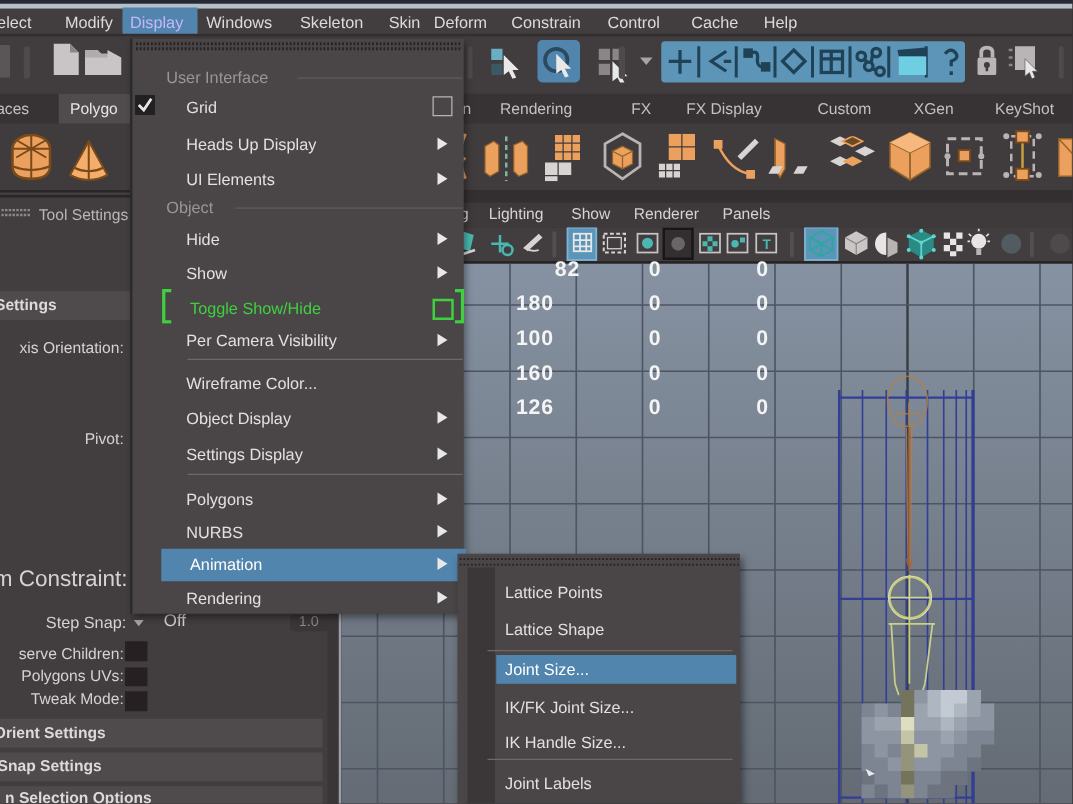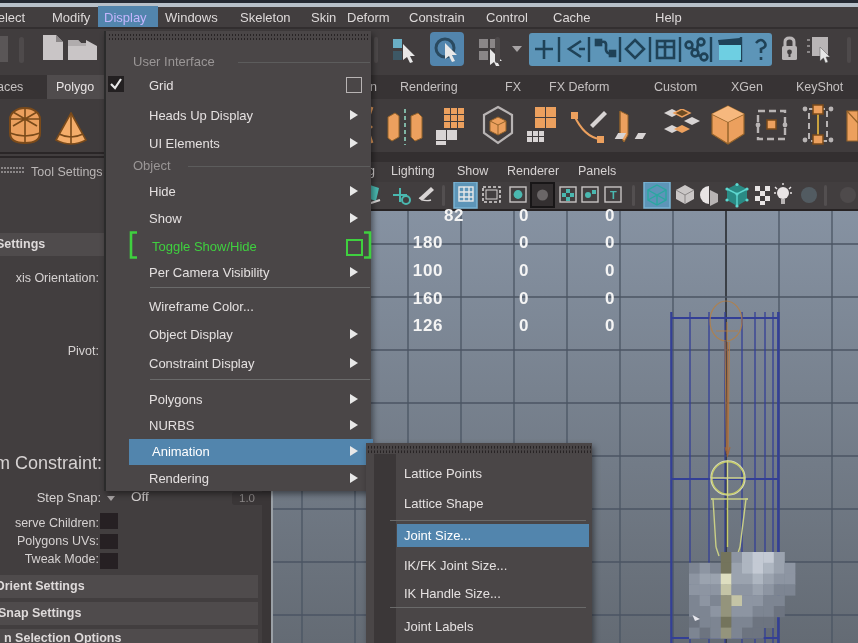--- a/index.html
+++ b/index.html
@@ -22,21 +22,21 @@
   <span class="abs" style="left:52px;top:3px;">Modify</span>
   <span class="abs" style="left:98px;top:-1px;width:60px;height:25px;background:#5285ad;"></span>
   <span class="abs" style="left:104px;top:3px;color:#c4b5fd;">Display</span>
   <span class="abs" style="left:165px;top:3px;">Windows</span>
   <span class="abs" style="left:240px;top:3px;">Skeleton</span>
   <span class="abs" style="left:311px;top:3px;">Skin</span>
   <span class="abs" style="left:347px;top:3px;">Deform</span>
   <span class="abs" style="left:409px;top:3px;">Constrain</span>
   <span class="abs" style="left:486px;top:3px;">Control</span>
   <span class="abs" style="left:553px;top:3px;">Cache</span>
-  <span class="abs" style="left:611px;top:3px;margin-left:44px;">Help</span>
+  <span class="abs" style="left:611px;top:3px;">Help</span>
 </div>
 
 <div class="abs" style="left:0;top:28px;width:858px;height:47px;background:#413d3e;"></div>
 <div class="abs" style="left:0;top:27px;width:858px;height:2px;background:#332f30;"></div>
 <div id="toolbar" class="abs" style="left:0;top:28px;width:858px;height:47px;">
 
   <div class="abs" style="left:0;top:8px;width:8px;height:26px;background:#5a5657;"></div>
 
   <div class="abs" style="left:19px;top:9px;width:5px;height:26px;background:#4e4a4b;border-radius:3px;"></div>
 
@@ -122,21 +122,21 @@
 </div>
 
 <div class="abs" style="left:0;top:75px;width:858px;height:24px;background:#373334;"></div>
 <div class="abs" style="left:47px;top:75px;width:57px;height:24px;background:#504c4d;"></div>
 <div id="tabs" class="abs" style="left:0;top:75px;width:858px;height:24px;font-size:12.5px;color:#c4c0c0;">
   <span class="abs" style="left:-26px;top:5px;">Surfaces</span>
   <span class="abs" style="left:56px;top:5px;color:#e8e4e4;">Polygo</span>
   <span class="abs" style="left:370px;top:5px;">n</span>
   <span class="abs" style="left:400px;top:5px;">Rendering</span>
   <span class="abs" style="left:505px;top:5px;">FX</span>
-  <span class="abs" style="left:549px;top:5px;">FX Deform</span>
+  <span class="abs" style="left:549px;top:5px;">FX Display</span>
   <span class="abs" style="left:654px;top:5px;">Custom</span>
   <span class="abs" style="left:731px;top:5px;">XGen</span>
   <span class="abs" style="left:796px;top:5px;">KeyShot</span>
 </div>
 
 <div class="abs" style="left:0;top:99px;width:858px;height:53px;background:#403c3d;"></div>
 <div id="shelf" class="abs" style="left:0;top:99px;width:858px;height:53px;">
 
   <svg class="abs" style="left:8px;top:8px;" width="34" height="38" viewBox="0 0 34 38">
     <ellipse cx="17" cy="12" rx="15" ry="11" fill="#eca05e" stroke="#7a4a1a" stroke-width="2"></ellipse>
@@ -606,21 +606,21 @@
         <path d="M9 1.5 L3 1.5 L3 26.5 L9 26.5" stroke="#3fd03f" stroke-width="2.6" fill="none"></path>
       </svg>
     <svg class="abs" style="left:257px;top:200px;" width="10" height="28" viewBox="0 0 10 28">
         <path d="M1 1.5 L7 1.5 L7 26.5 L1 26.5" stroke="#3fd03f" stroke-width="2.6" fill="none"></path>
       </svg>
     <div class="abs" style="left:240px;top:208px;width:13px;height:13px;border:2px solid #3fd03f;"></div>
     <span class="abs" style="left:43px;top:234px;">Per Camera Visibility</span>
     <div class="abs" style="left:44px;top:256px;width:220px;height:1px;background:#6a6a6a;"></div>
     <span class="abs" style="left:43px;top:268px;">Wireframe Color...</span>
     <span class="abs" style="left:43px;top:296px;">Object Display</span>
-    <span class="abs" style="left:43px;top:325px;">Constraint Display</span>
+    <span class="abs" style="left:43px;top:325px;">Settings Display</span>
     <div class="abs" style="left:44px;top:348px;width:220px;height:1px;background:#6a6a6a;"></div>
     <span class="abs" style="left:43px;top:361px;">Polygons</span>
     <span class="abs" style="left:43px;top:387px;">NURBS</span>
     <div class="abs" style="left:23px;top:408px;width:244px;height:26px;background:#5285ad;"></div>
     <span class="abs" style="left:46px;top:413px;color:#fff;">Animation</span>
     <span class="abs" style="left:43px;top:440px;">Rendering</span>
 
     <div class="arrow" style="left:244px;top:79px;"></div>
     <div class="arrow" style="left:244px;top:107px;"></div>
     <div class="arrow" style="left:244px;top:155px;"></div>

